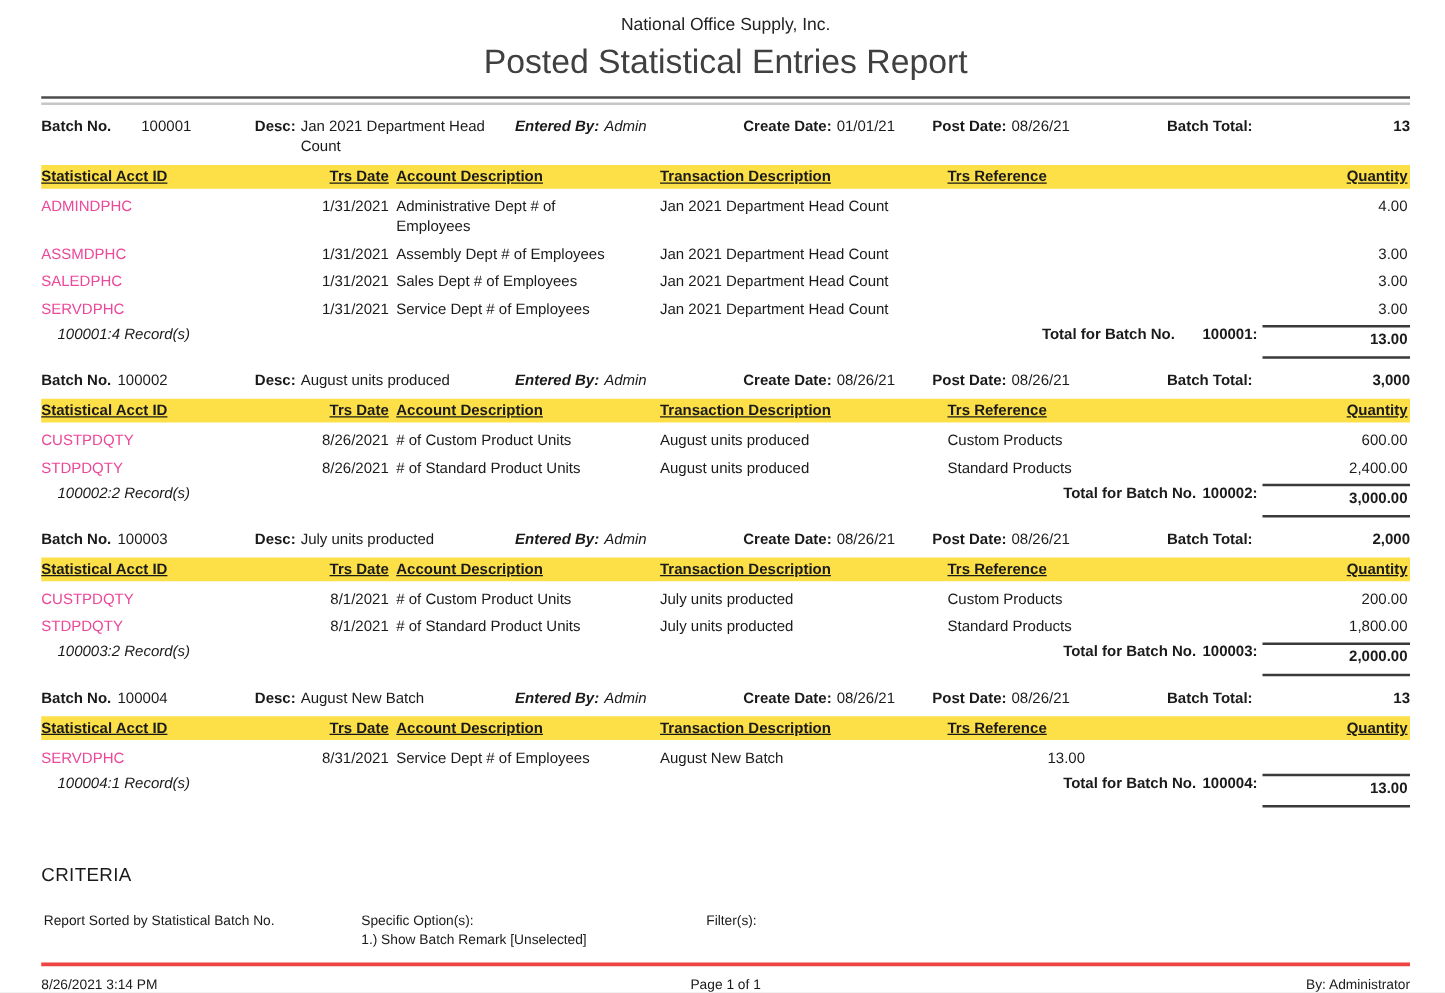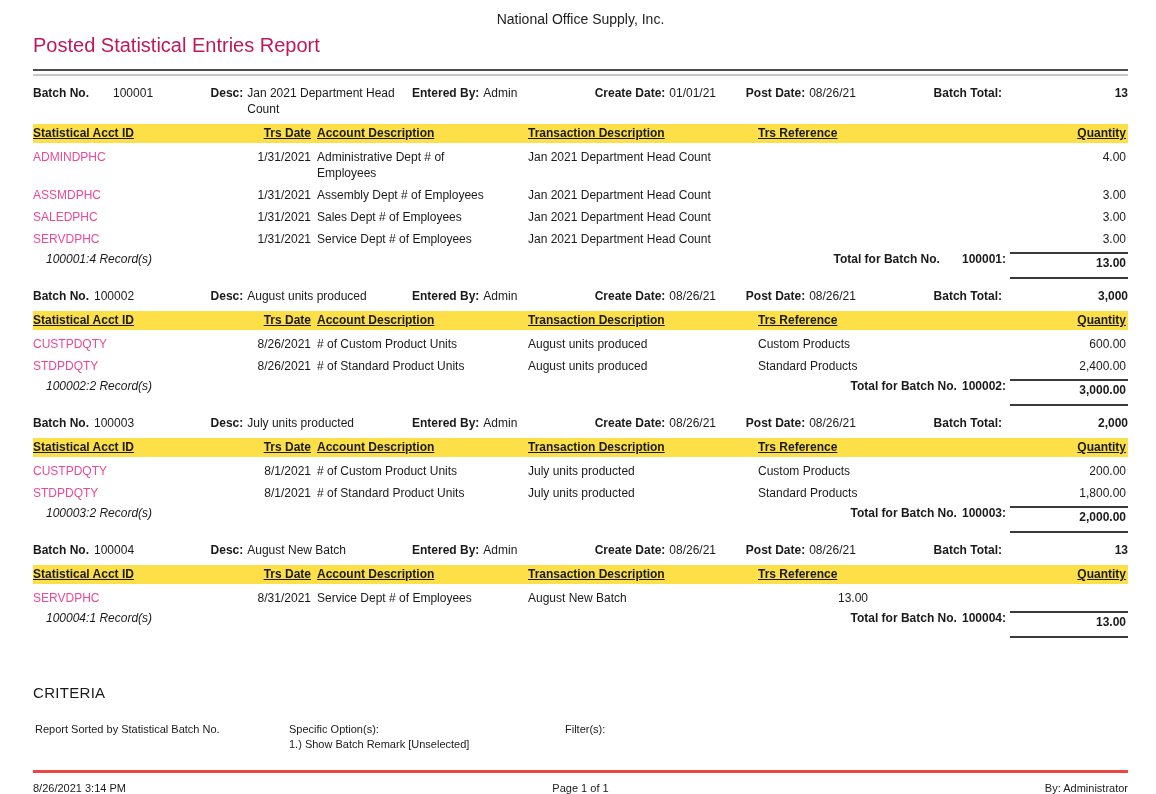--- a/index.html
+++ b/index.html
@@ -3,32 +3,32 @@
 <meta charset="utf-8">
 <style>
   html,body{margin:0;padding:0;background:#e8e8e8;}
   .page{
     width:1156px;height:794px;background:#ffffff;position:relative;
     font-family:"Liberation Sans",sans-serif;font-size:12px;color:#1a1a1a;
     overflow:hidden;margin:0 auto;
   }
   .content{margin:0 28px 0 33px;}
   .company{text-align:center;font-size:14px;padding-top:11px;color:#222;}
-  .title{text-align:left;font-size:20px;padding-top:7px;color:#be185d;}
+  .title{text-align:center;font-size:27px;padding-top:7px;color:#404040;}
   .rule-double{margin-top:12px;height:3px;border-top:2px solid #4d4d4d;border-bottom:2px solid #c6c6c6;}
   b,.b{font-weight:bold;}
 
   
   .batch-header{display:flex;margin-top:9px;line-height:16px;align-items:flex-start;}
   .bh-batchno{width:174px;display:flex;}
   .bh-batchno .num{margin-left:5px;}
   .gap .bh-batchno .num{margin-left:24px;}
-  .bh-desc{width:212px;display:flex;align-items:flex-start;justify-content:center;}
+  .bh-desc{width:212px;display:flex;align-items:flex-start;}
   .bh-desc .val{display:inline-block;width:158px;margin-left:4px;}
-  .bh-entered{width:186px;}
+  .bh-entered{width:186px;font-style:italic;}
   .bh-create{width:154px;}
   .bh-post{width:178px;}
   .bh-cell .val{margin-left:4px;}
   .bh-total{width:198px;display:flex;justify-content:space-between;margin-left:13px;}
   .bh-total .val{font-weight:bold;text-align:right;}
 
   
   .colhead{display:flex;background:#fde047;margin-top:7px;padding:2px 0 3px 0;font-weight:bold;line-height:14px;}
   .colhead span{text-decoration:underline;}
 

